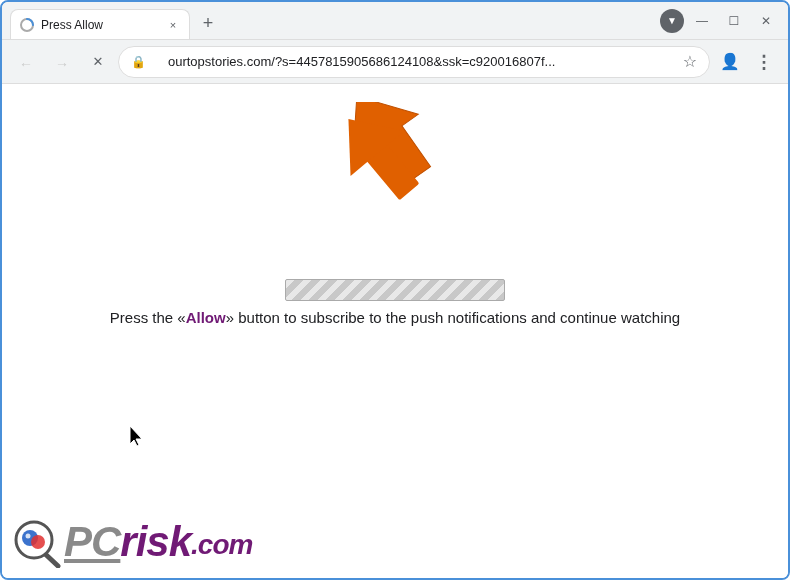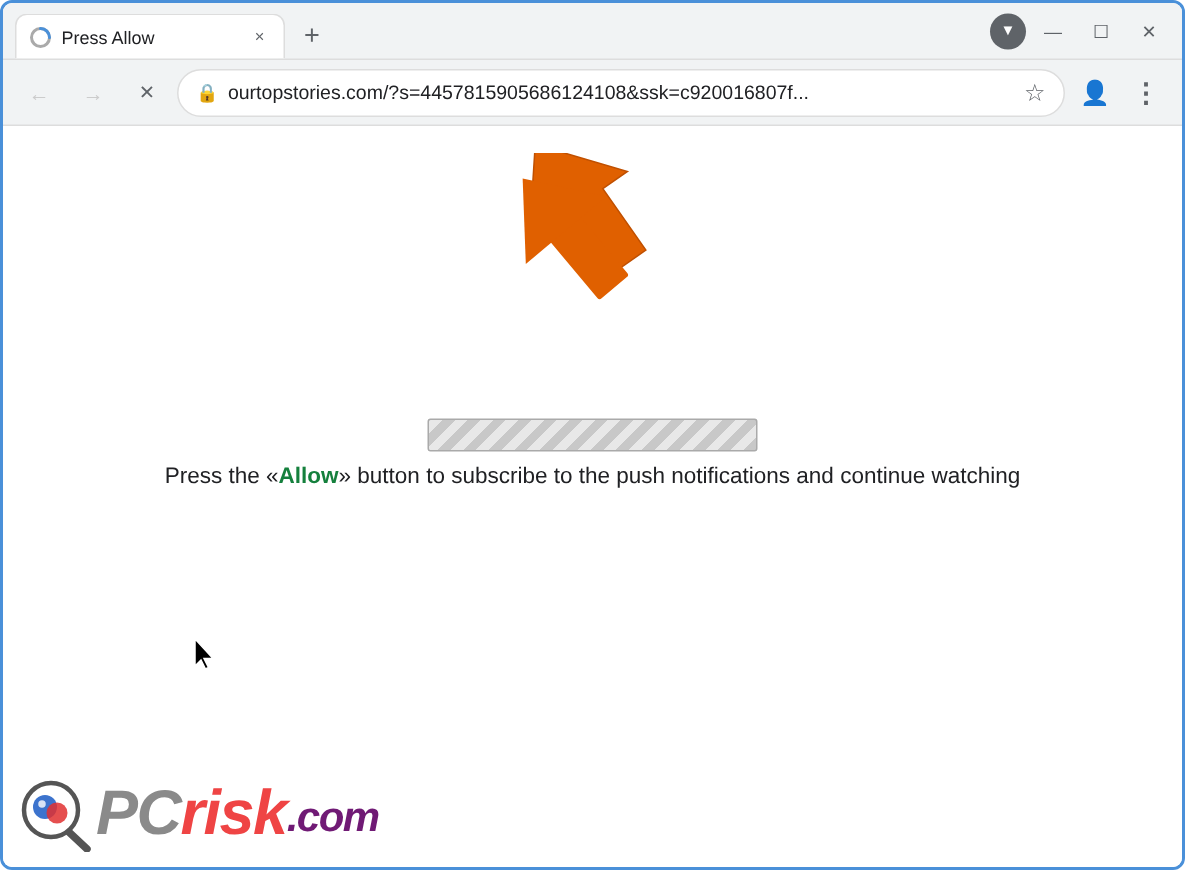--- a/index.html
+++ b/index.html
@@ -180,20 +180,21 @@
       flex-shrink: 0;
     }
 
     .omnibox-url {
       white-space: nowrap;
       overflow: hidden;
       text-overflow: ellipsis;
       flex: 1;
       font-size: 13px;
       color: #202124;
+      margin-left: 16px;
     }
 
     .omnibox-star {
       font-size: 16px;
       color: #5f6368;
       flex-shrink: 0;
       cursor: pointer;
     }
 
     .toolbar-btns {
@@ -253,21 +254,21 @@
       right: 0;
       text-align: center;
       font-size: 15px;
       color: #202124;
       padding: 0 20px;
       font-family: 'Segoe UI', Arial, sans-serif;
     }
 
     .main-text .allow-word {
       font-weight: bold;
-      color: #15803d;
+      color: #701a75;
     }
 
     
     .pcrisk-logo {
       position: absolute;
       bottom: 10px;
       left: 10px;
       display: flex;
       align-items: center;
       gap: 0;
@@ -283,23 +284,24 @@
       font-size: 42px;
       font-family: Arial, sans-serif;
       font-weight: bold;
       font-style: italic;
       color: #8a8a8a;
       letter-spacing: -1px;
     }
 
     .pcrisk-text .pc-part {
       color: #8a8a8a;
+      text-decoration: underline;
     }
     .pcrisk-text .risk-part {
-      color: #ef4444;
+      color: #701a75;
     }
     .pcrisk-text .dot-com {
       font-size: 28px;
       color: #701a75;
       vertical-align: middle;
     }
 
     
     .cursor {
       position: absolute;

